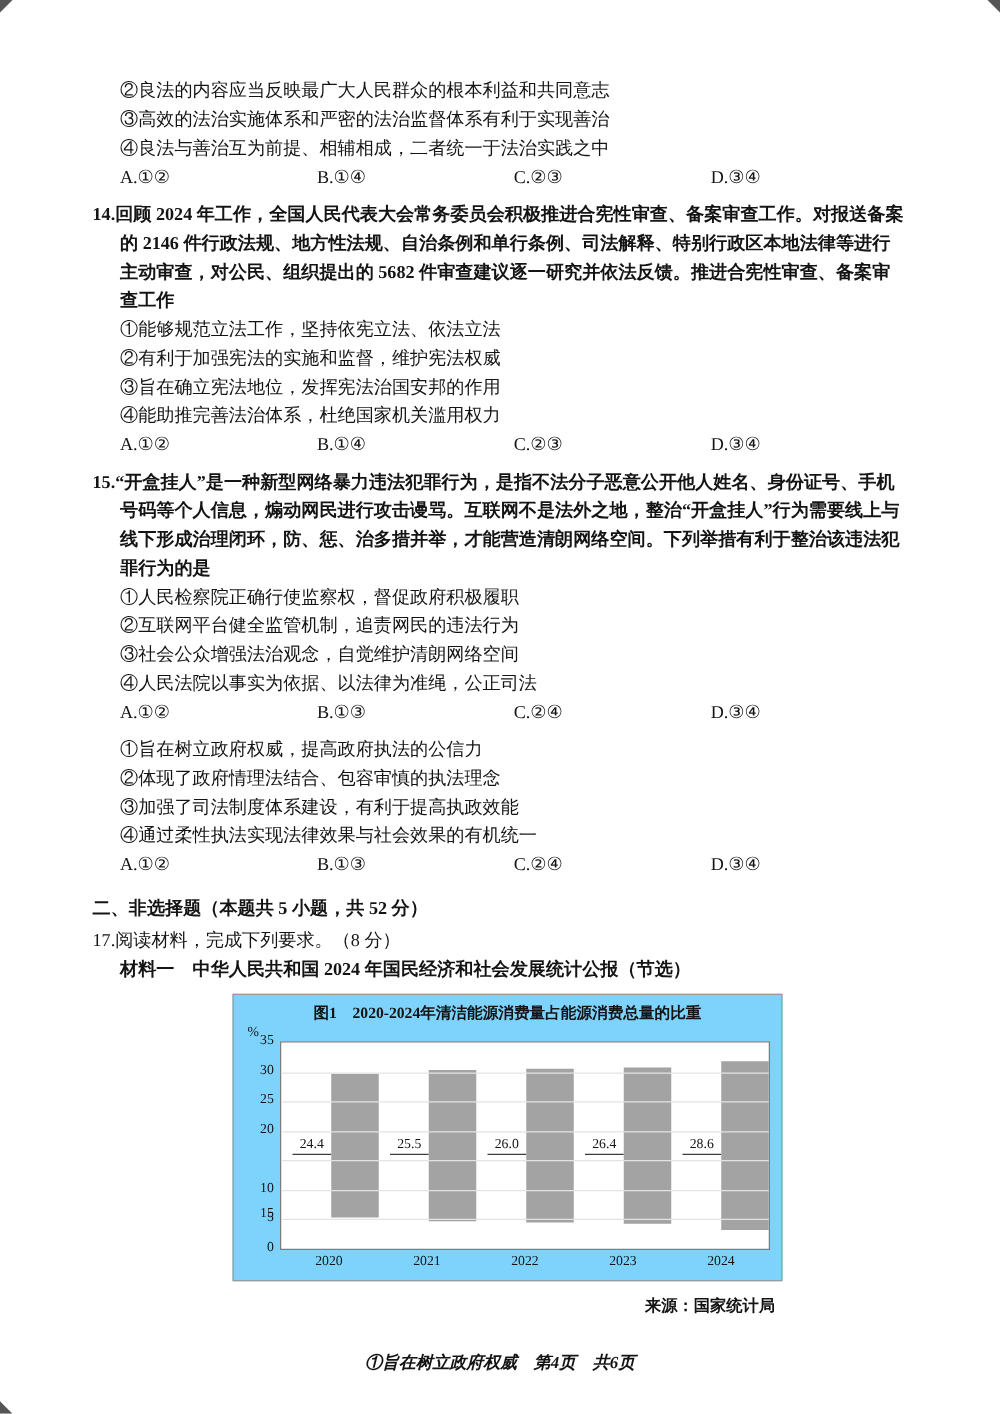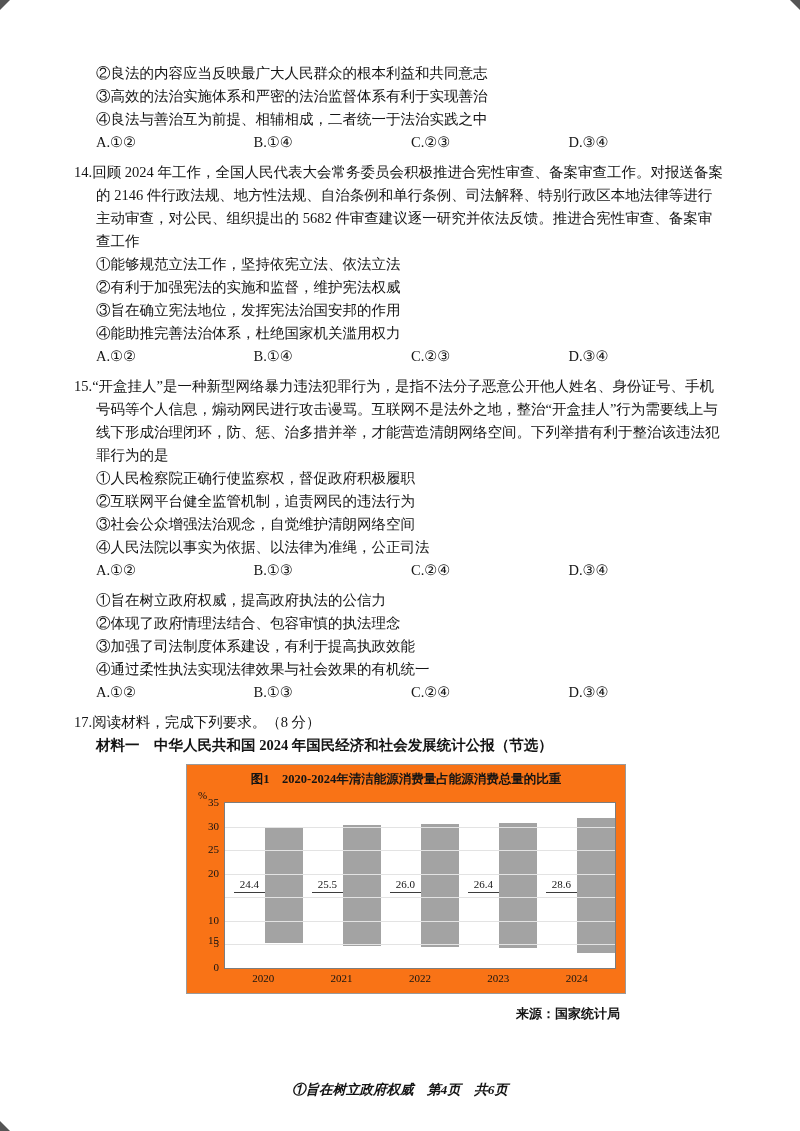--- a/index.html
+++ b/index.html
@@ -10,29 +10,29 @@
   .corner{position:absolute;width:0;height:0;border-style:solid;opacity:.8;}
   .corner.tl{top:0;left:0;border-width:10px 10px 0 0;border-color:#2b2b2b transparent transparent transparent;}
   .corner.tr{top:0;right:0;border-width:0 10px 10px 0;border-color:transparent #2b2b2b transparent transparent;}
   .corner.bl{bottom:0;left:0;border-width:10px 0 0 10px;border-color:transparent transparent transparent #2b2b2b;}
   .sheet{
     position:absolute;inset:0;padding:62px 74px 0 74px;box-sizing:border-box;
     font-size:14.5px;line-height:23px;
   }
   .question{margin-bottom:7px;}
   .q-indent{padding-left:22px;}
-  .stem{text-indent:-22px;}
+  .stem{text-indent:-22px;font-weight:bold;}
   .option-line{white-space:nowrap;}
   .answers{display:flex;}
   .answers span{width:25%;}
   .section-heading{font-weight:bold;margin:12px 0 3px 0;}
   .material-line{font-weight:bold;padding-left:22px;font-family:Liberation Serif, serif;}
   
   .chart-wrap{width:440px;margin:7px 0 0 112px;}
-  .chart-box{border:1px solid #9a9a9a;background:#f97316;padding:6px 9px 7px 9px;}
+  .chart-box{border:1px solid #9a9a9a;background:#7dd3fc;padding:6px 9px 7px 9px;}
   .chart-title{text-align:center;font-weight:bold;font-size:12.5px;line-height:17px;margin-bottom:1px;}
   .y-unit{font-size:11px;line-height:13px;padding-left:2px;}
   .plot-row{display:flex;}
   .y-axis{width:28px;position:relative;height:165px;font-size:11px;}
   .ytick{position:absolute;right:5px;transform:translateY(-50%);line-height:11px;}
   .plot{flex:1;height:165px;border:1px solid #7d7d7d;position:relative;background:#ffffff;box-sizing:content-box;}
   .gridline{position:absolute;left:0;right:0;border-top:1px solid #e3e3e3;height:0;}
   .bars{position:absolute;left:0;right:0;top:0;bottom:0;display:flex;align-items:flex-end;}
   .bar-group{width:20%;height:100%;display:flex;flex-direction:row;align-items:center;justify-content:flex-end;}
   .bar-value{font-size:11px;line-height:13px;border-bottom:1px solid #3c3c3c;padding:0 6px 1px 6px;margin-bottom:1px;}
@@ -100,20 +100,21 @@
     <div class="option-line">③加强了司法制度体系建设，有利于提高执政效能</div>
     <div class="option-line">④通过柔性执法实现法律效果与社会效果的有机统一</div>
     <div class="answers">
       <span>A.①②</span>
       <span>B.①③</span>
       <span>C.②④</span>
       <span>D.③④</span>
     </div>
   </div>
 
+  <div class="section-heading">二、非选择题（本题共 5 小题，共 52 分）</div>
   <div>17.阅读材料，完成下列要求。（8 分）</div>
   <div class="material-line">材料一　中华人民共和国 2024 年国民经济和社会发展统计公报（节选）</div>
 
   <div class="chart-wrap">
     <div class="chart-box">
       <div class="chart-title">图1　2020-2024年清洁能源消费量占能源消费总量的比重</div>
       <div class="y-unit">%</div>
       <div class="plot-row">
         <div class="y-axis">
             <div class="ytick" style="top: 100%;">0</div>

